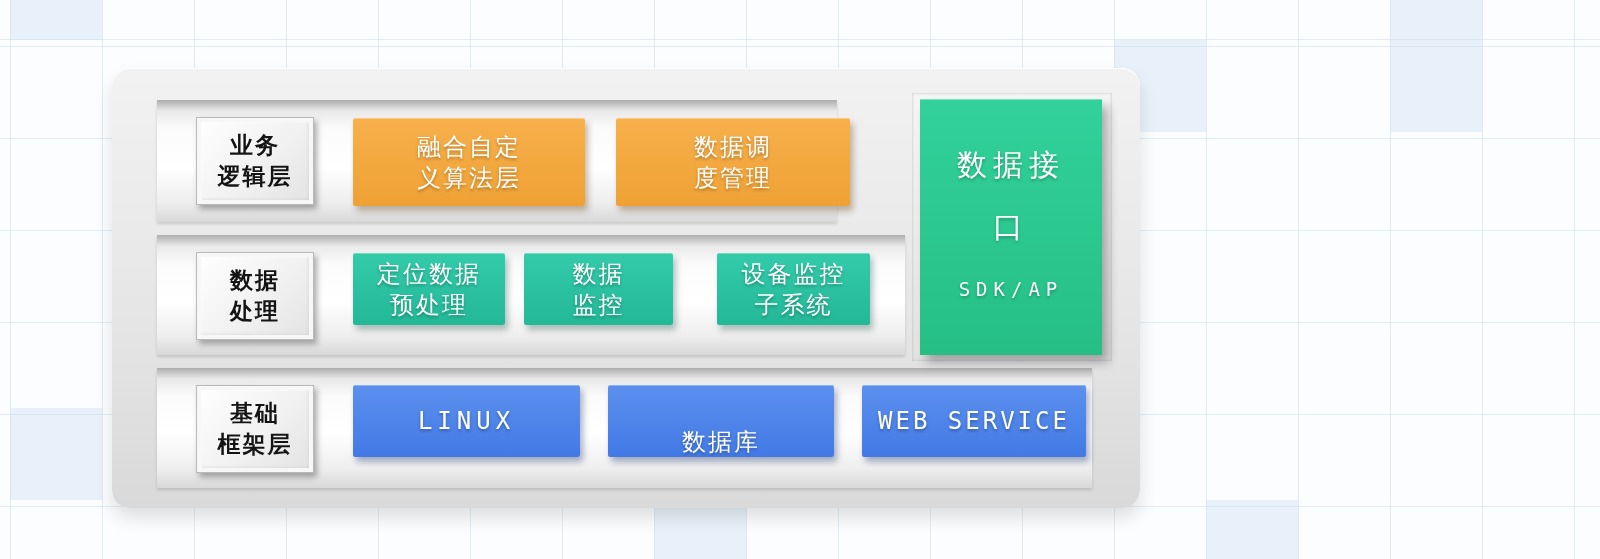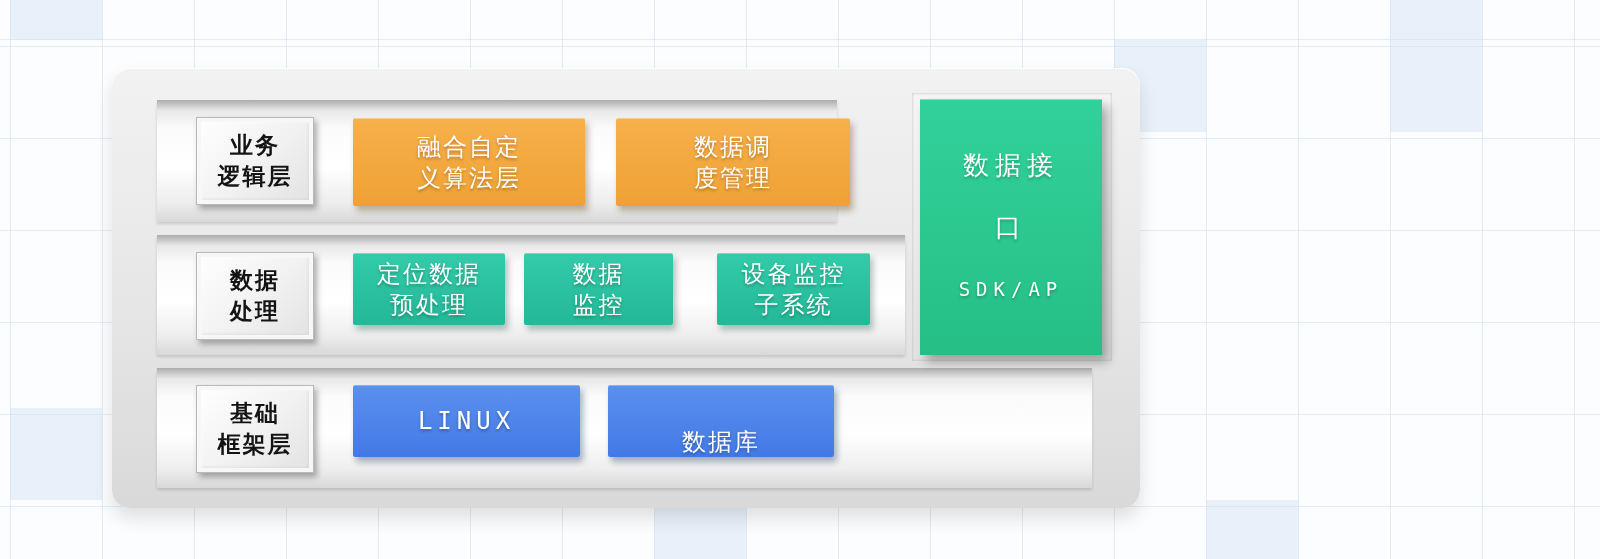--- a/index.html
+++ b/index.html
@@ -96,21 +96,21 @@
     background: linear-gradient(180deg, #f6f6f6 0%, #e3e3e3 100%);
     box-shadow: inset 0 0 3px rgba(150,150,150,0.6);
   }
   .sdk-box {
     position: absolute; left: 808px; top: 31px; width: 182px; height: 256px;
     background: linear-gradient(180deg, #32d19b 0%, #25bf86 100%);
     box-shadow: 6px 7px 10px rgba(0,0,0,0.30), inset 0 1px 0 rgba(255,255,255,0.35);
     display: flex; flex-direction: column; align-items: center; justify-content: center;
     color: #ffffff; text-shadow: 0 2px 3px rgba(0,0,0,0.25);
   }
-  .sdk-line { font-size: 26px; line-height: 62px; letter-spacing: 6px; }
+  .sdk-line { font-size: 30px; line-height: 62px; letter-spacing: 6px; }
   .sdk-line3 { font-size: 19px; line-height: 62px; }
 </style>
 </head>
 <body>
 
 <div class="canvas">
 
   <div class="grid"></div>
 
   <div>
@@ -163,20 +163,23 @@
       <div class="label-box">
         <span>基础</span>
         <span>框架层</span>
       </div>
       <div class="box blue b-r3-1">
         <span class="mono">LINUX</span>
       </div>
       <div class="box blue b-r3-2">
         <span>数据库</span>
       </div>
+      <div class="box blue b-r3-3">
+        <span class="mono-tight">WEB SERVICE</span>
+      </div>
     </div>
 
     <div class="sdk-frame"></div>
     <div class="sdk-box">
       <div class="sdk-line">数据接</div>
       <div class="sdk-line">口</div>
       <div class="sdk-line sdk-line3 mono-tight">SDK/AP</div>
     </div>
 
   </div>

